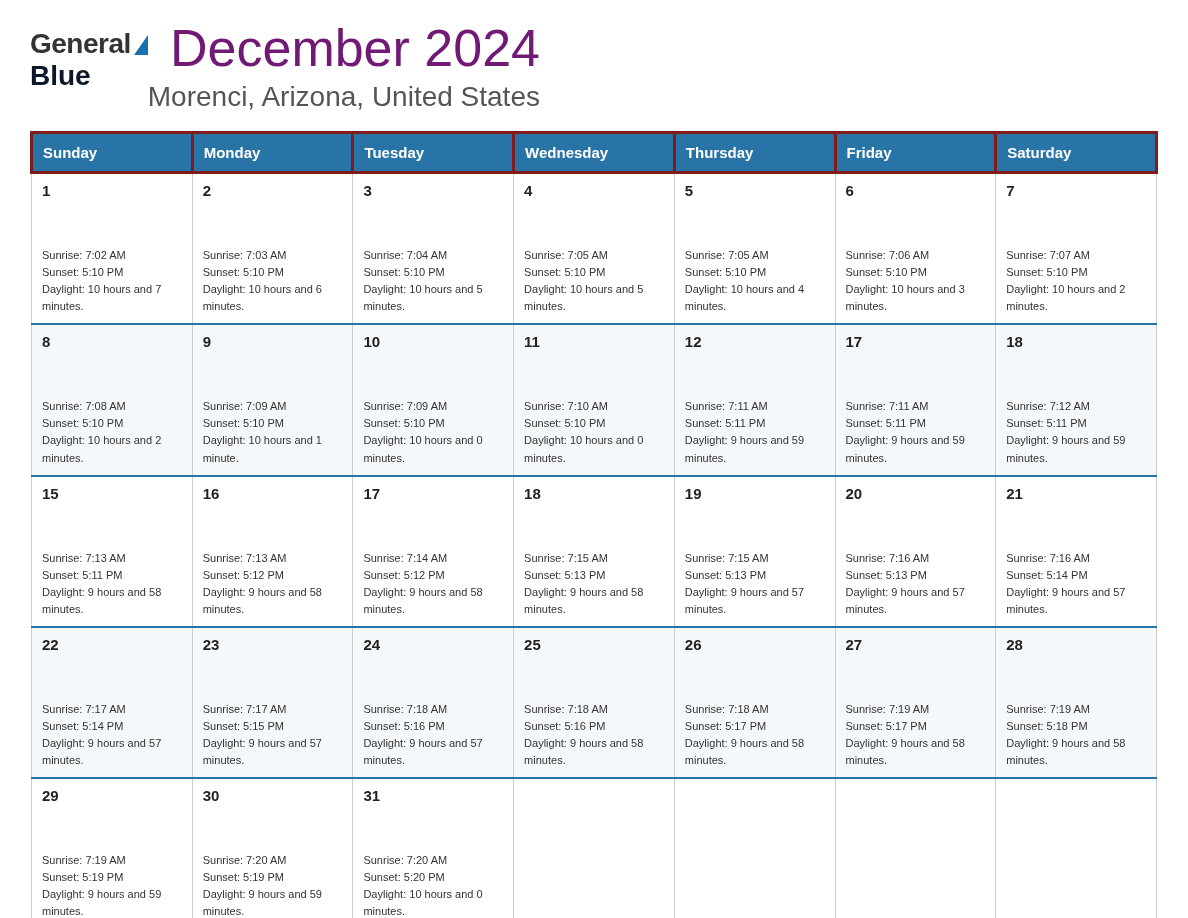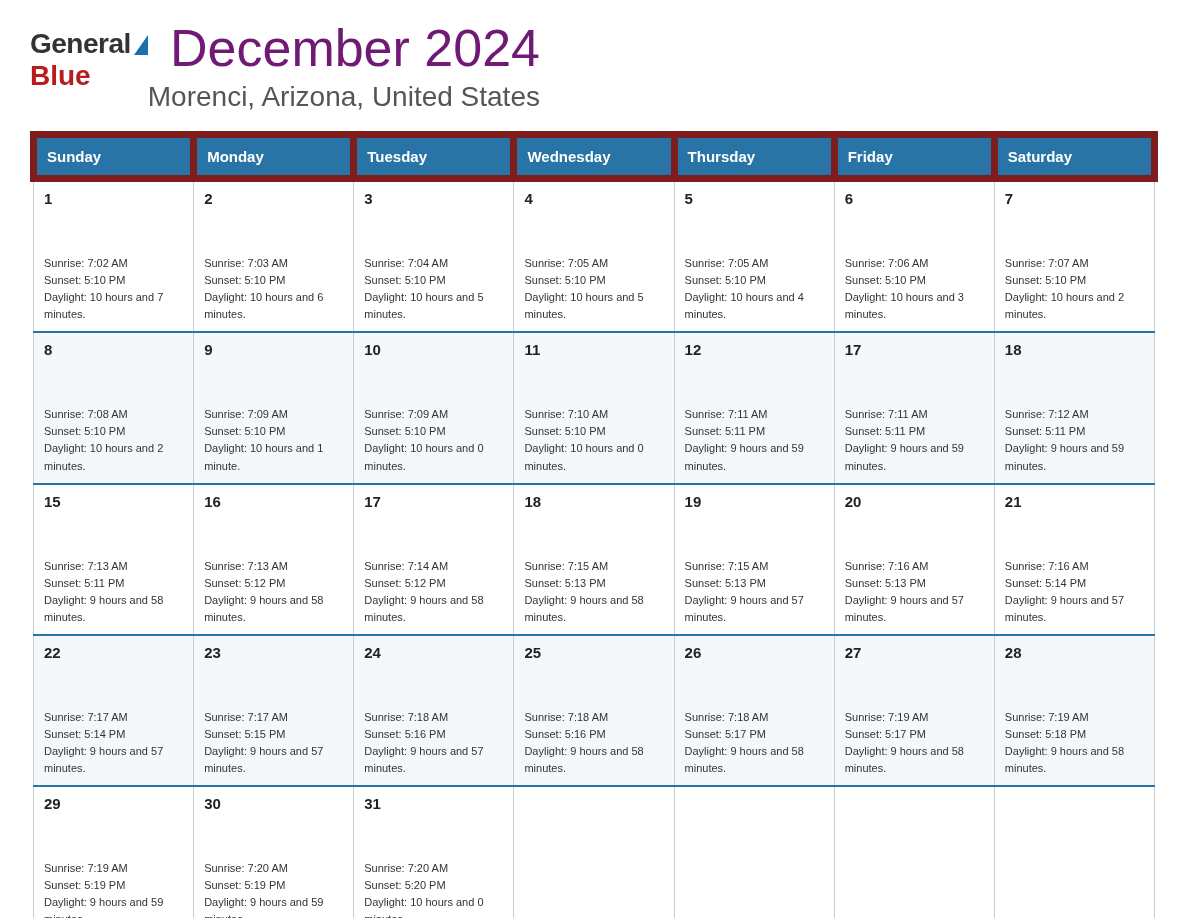--- a/index.html
+++ b/index.html
@@ -37,21 +37,21 @@
       height: 0;
       border-left: 14px solid transparent;
       border-right: 0px solid transparent;
       border-bottom: 20px solid #1a6faf;
       margin-left: 3px;
       margin-bottom: -2px;
     }
     .logo-blue {
       font-size: 28px;
       font-weight: bold;
-      color: #b91c1c;
+      color: #0f172a;
     }
     .title-area {
       text-align: right;
     }
     .month-title {
       font-size: 52px;
       font-weight: normal;
       color: #701a75;
       line-height: 1.1;
     }
@@ -65,21 +65,21 @@
       border-collapse: collapse;
       table-layout: fixed;
     }
     .calendar-table thead tr th {
       background-color: #2874a6;
       color: #fff;
       font-size: 15px;
       font-weight: bold;
       padding: 10px 10px;
       text-align: left;
-      border: 7px solid #7f1d1d;
+      border: 3px solid #7f1d1d;
     }
     .calendar-table tbody tr td {
       vertical-align: top;
       padding: 8px 10px;
       font-size: 13px;
       color: #333;
       border: 1px solid #ccc;
       min-height: 90px;
       height: 100px;
     }

